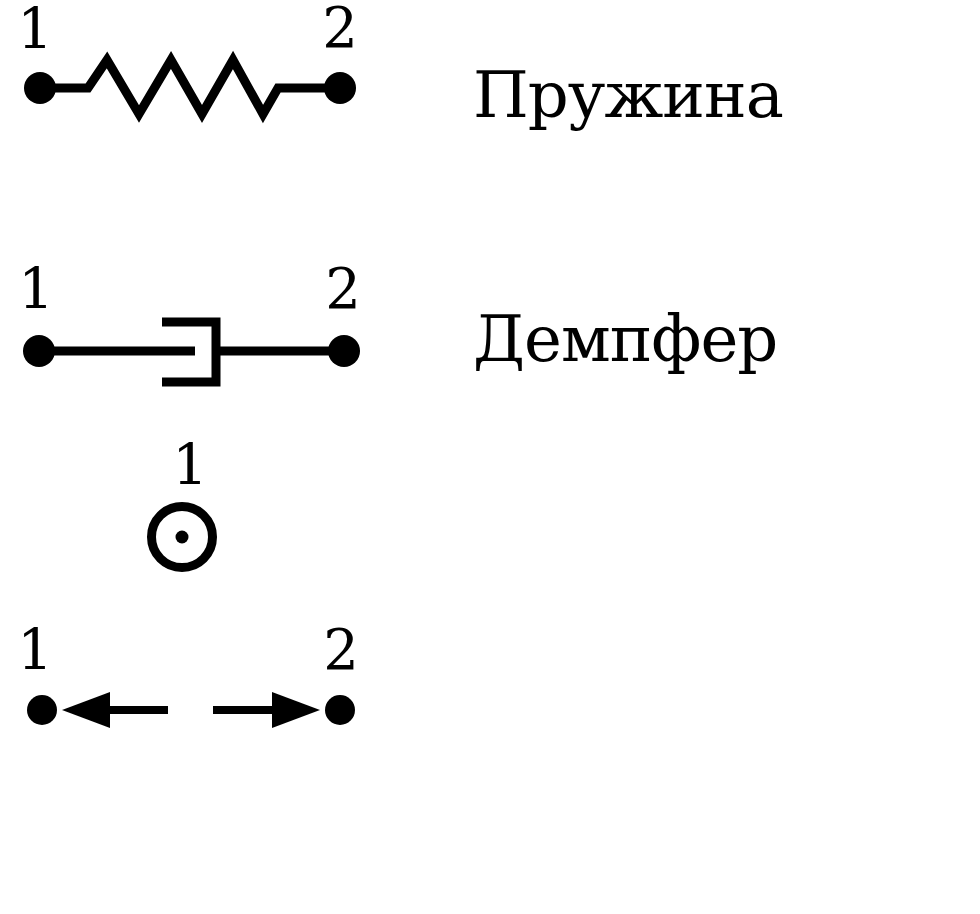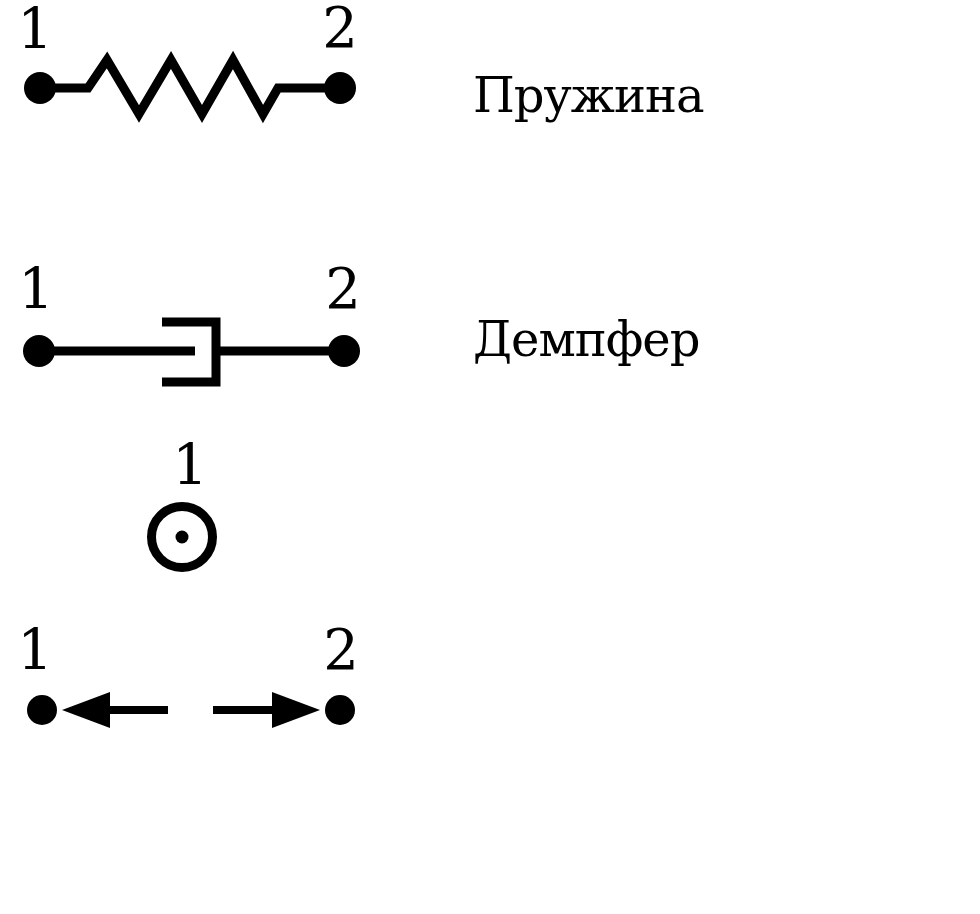--- a/index.html
+++ b/index.html
@@ -37,21 +37,21 @@
     position: absolute;
     width: 40px;
     text-align: center;
     font-size: 56px;
     line-height: 56px;
     white-space: pre;
   }
   .row-label {
     position: absolute;
     left: 473px;
-    font-size: 48px;
+    font-size: 64px;
     line-height: 48px;
     letter-spacing: -1px;
     white-space: pre;
   }
   .lbl-spring { top: 71px; }
   .lbl-damper { top: 315px; text-align: center; }
   .lbl-mass   { top: 486px; }
   .lbl-force  { top: 668px; }
   .n-r1-1 { left: 15px;  top: 1px; }
   .n-r1-2 { left: 320px; top: 0px; }

